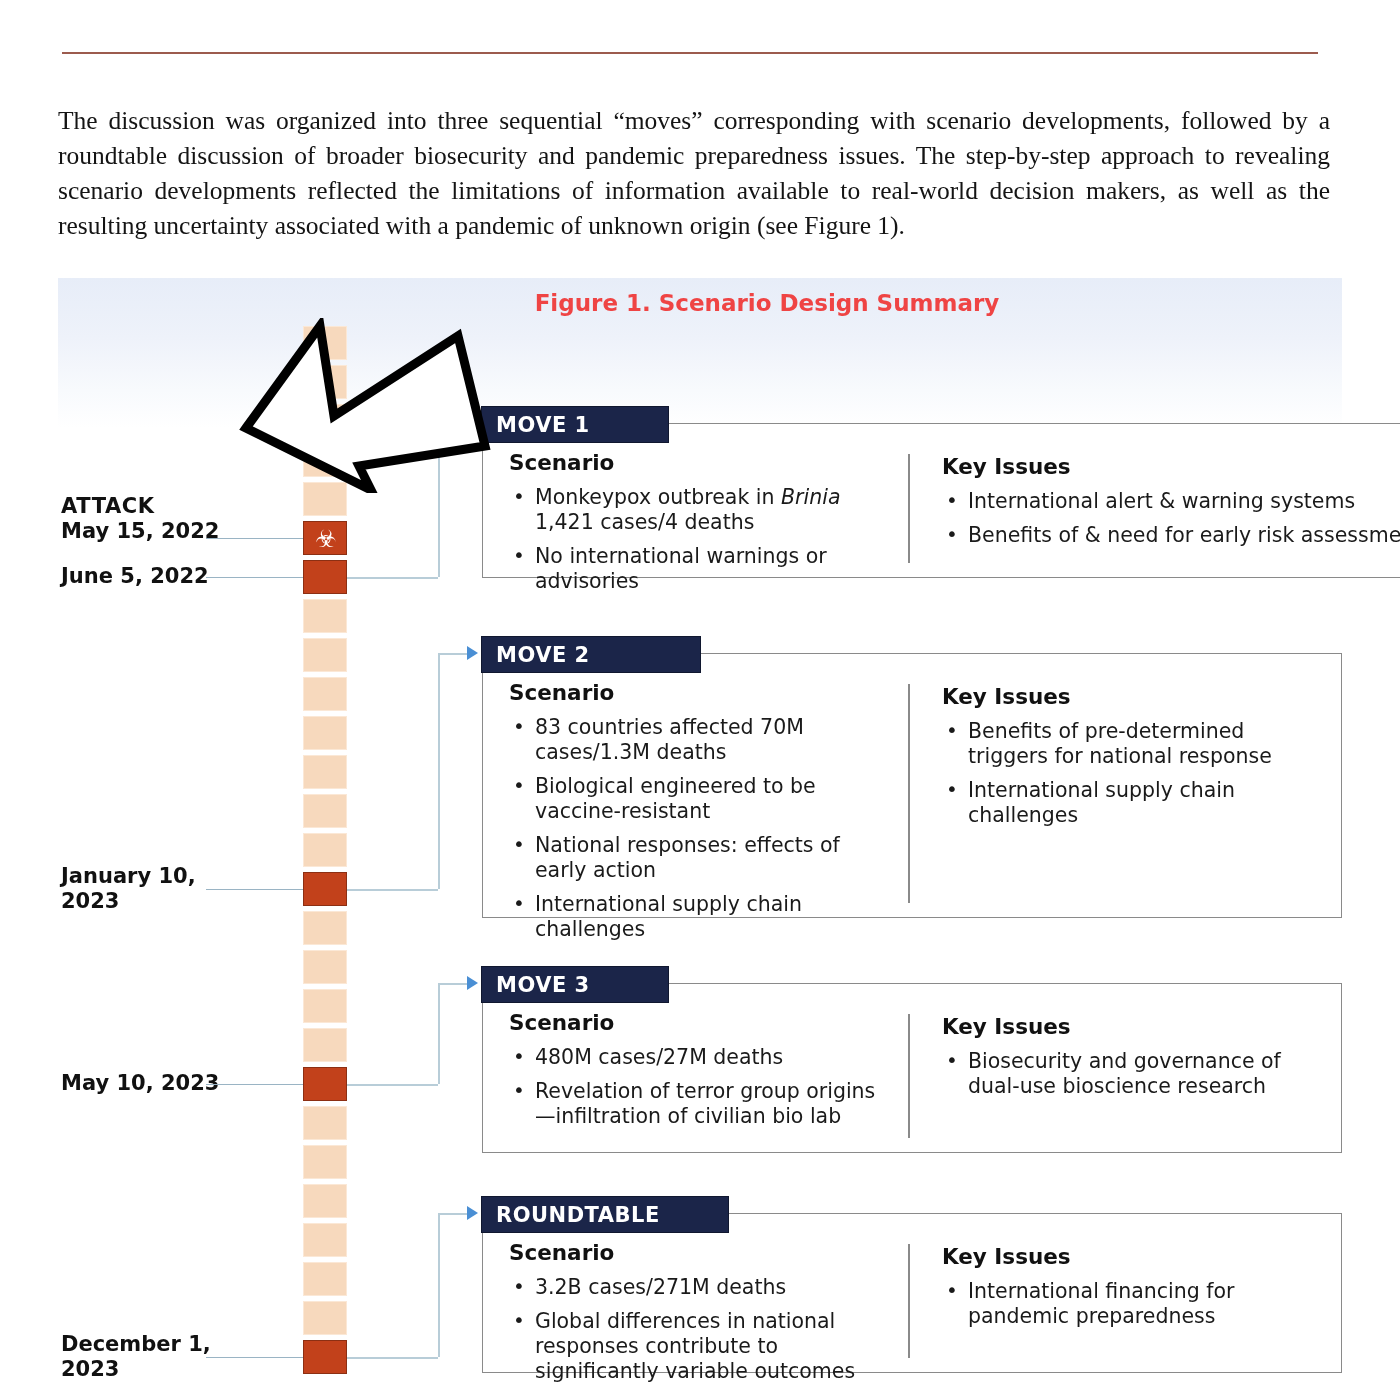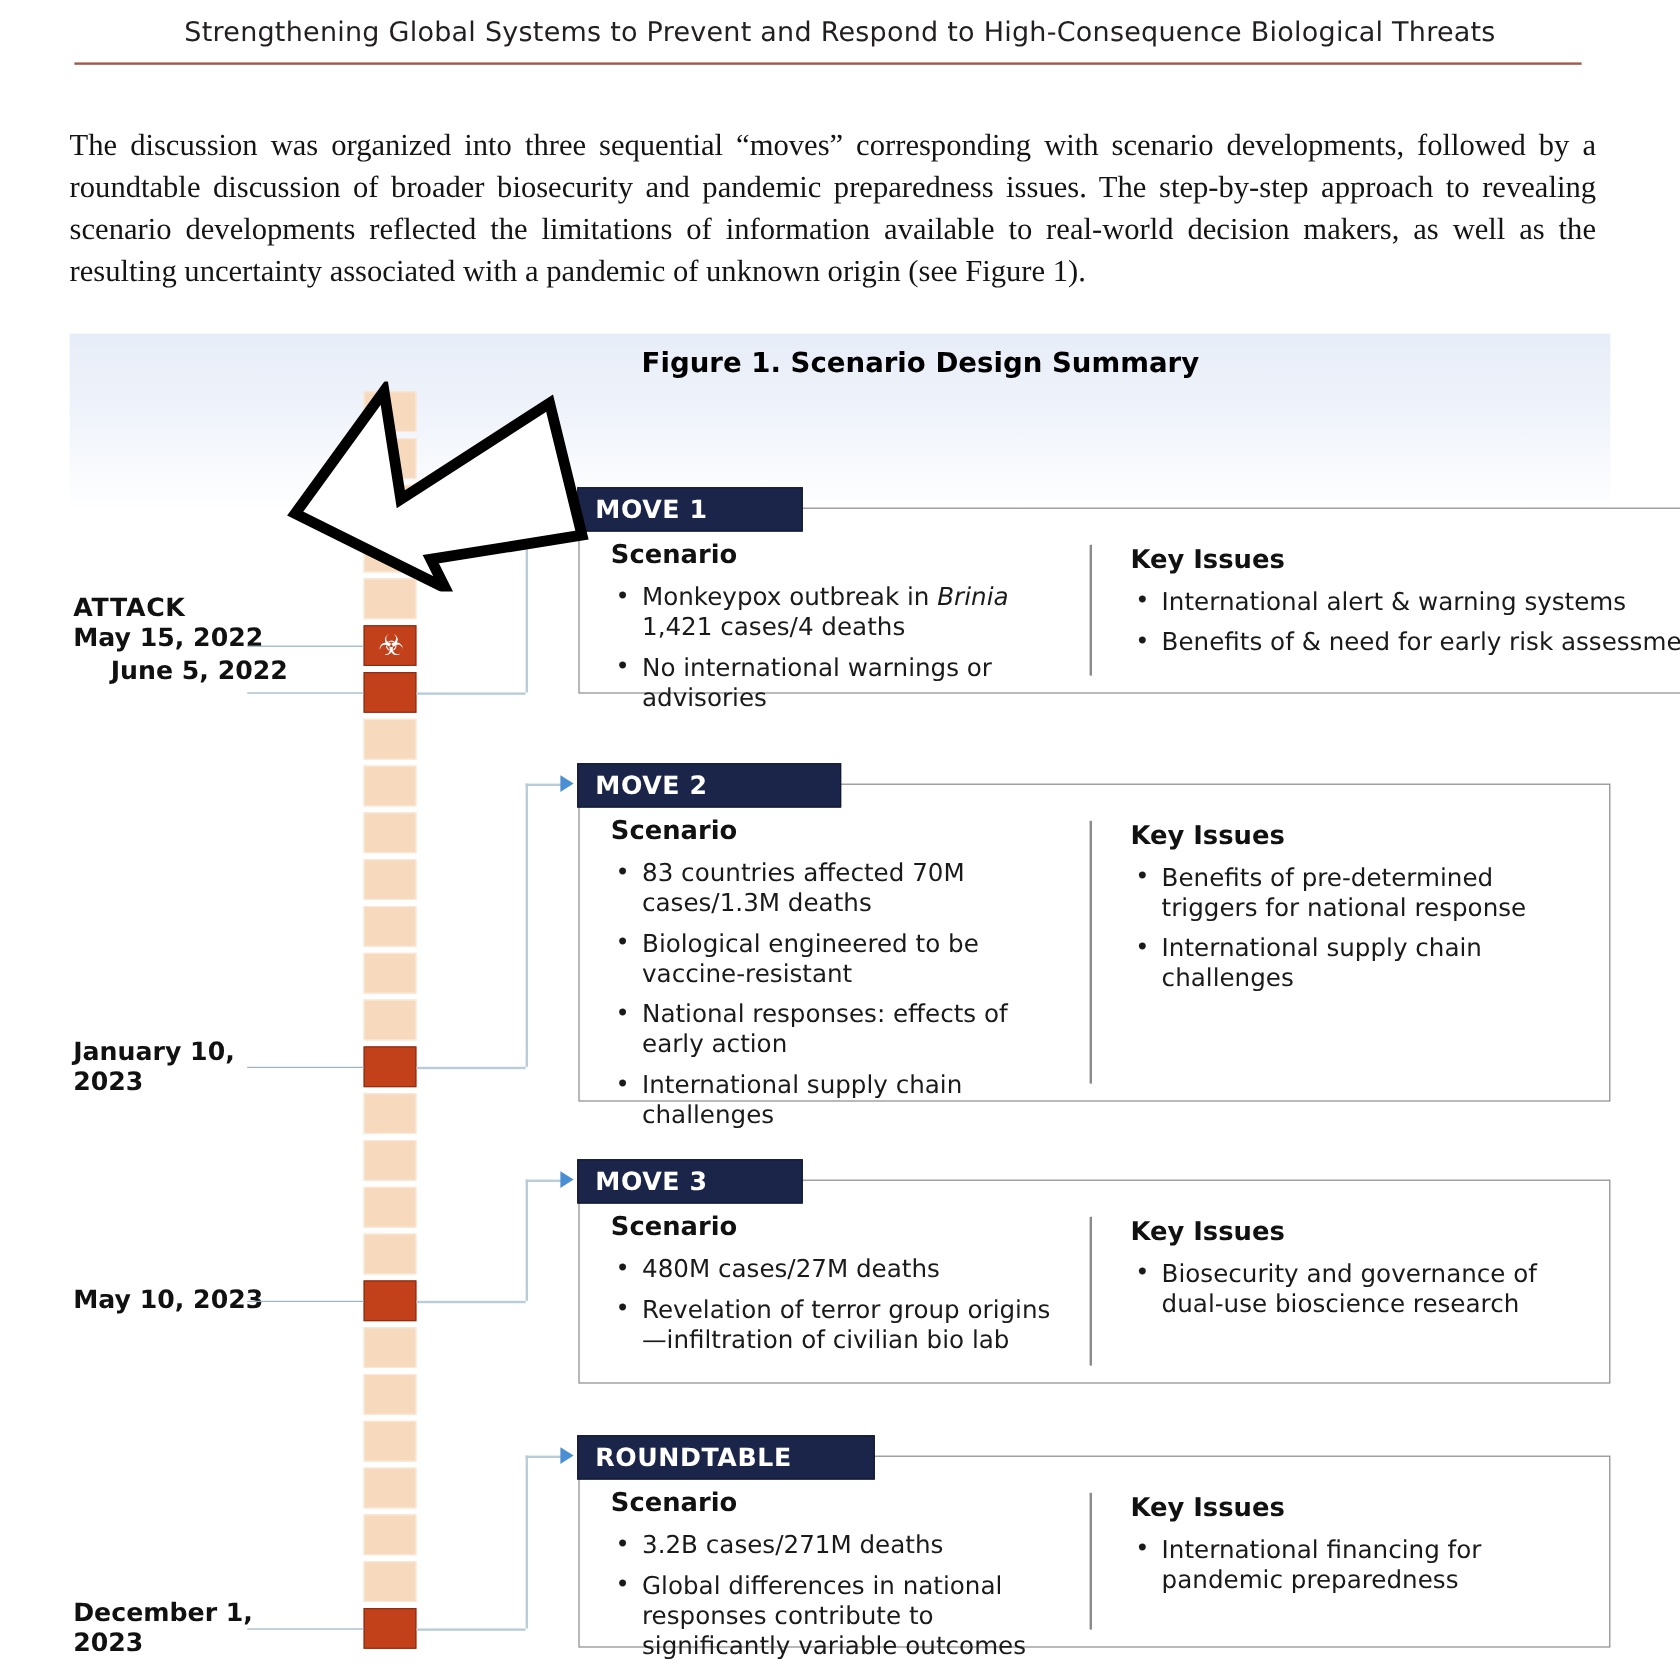--- a/index.html
+++ b/index.html
@@ -72,21 +72,21 @@
   .figure-title {
     position: absolute;
     left: 0; top: 12px;
     width: 1288px;
     text-align: center;
     padding-left: 130px;
     box-sizing: border-box;
     font-family: "DejaVu Sans", sans-serif;
     font-weight: bold;
     font-size: 23px;
-    color: #000000;
+    color: #ef4444;
   }
 
   
   .timeline {
     position: absolute;
     left: 245px; top: 48px;
     width: 44px;
     height: 1010px;
   }
   .tl-cell {
@@ -231,21 +231,20 @@
     height: 175px;
     pointer-events: none;
   }
 </style>
 </head>
 <body>
 
 <div class="page">
 
   <div class="doc-header">
-    <div class="doc-header-title">Strengthening Global Systems to Prevent and Respond to High-Consequence Biological Threats</div>
     <div class="doc-header-rule"></div>
   </div>
 
   <div class="body-copy">The discussion was organized into three sequential “moves” corresponding with scenario developments, followed by a roundtable discussion of broader biosecurity and pandemic preparedness issues. The step-by-step approach to revealing scenario developments reflected the limitations of information available to real-world decision makers, as well as the resulting uncertainty associated with a pandemic of unknown origin (see Figure 1).</div>
 
   <div class="figure">
     <div class="figure-bg"></div>
     <div class="figure-title">Figure 1. Scenario Design Summary</div>
 
     <div class="timeline" id="timeline">
@@ -295,21 +294,21 @@
         <div class="conn-arrow" style="left: 409px; top: 698px;"></div>
         <div class="conn conn-h" style="left: 289px; top: 1079px; width: 91px;"></div>
         <div class="conn conn-v" style="left: 380px; top: 935px; height: 144px;"></div>
         <div class="conn conn-h" style="left: 380px; top: 935px; width: 30px;"></div>
         <div class="conn-arrow" style="left: 409px; top: 928px;"></div>
       </div>
 
     <div id="date-layer">
         <div class="date-label" style="top: 216px;"><span class="attack-word">ATTACK</span><span>May 15, 2022</span></div>
         <div class="lead-h" style="top: 260px; left: 148px; width: 97px;"></div>
-        <div class="date-label" style="top: 269px; text-align: center;"><span>June 5, 2022</span></div>
+        <div class="date-label" style="top: 286px;"><span>June 5, 2022</span></div>
         <div class="lead-h" style="top: 299px; left: 148px; width: 97px;"></div>
         <div class="date-label" style="top: 586px;"><span>January 10,</span><span style="display: block;">2023</span></div>
         <div class="lead-h" style="top: 611px; left: 148px; width: 97px;"></div>
         <div class="date-label" style="top: 793px;"><span>May 10, 2023</span></div>
         <div class="lead-h" style="top: 806px; left: 148px; width: 97px;"></div>
         <div class="date-label" style="top: 1054px;"><span>December 1,</span><span style="display: block;">2023</span></div>
         <div class="lead-h" style="top: 1079px; left: 148px; width: 97px;"></div>
       </div>
 
     <div id="move-layer">

